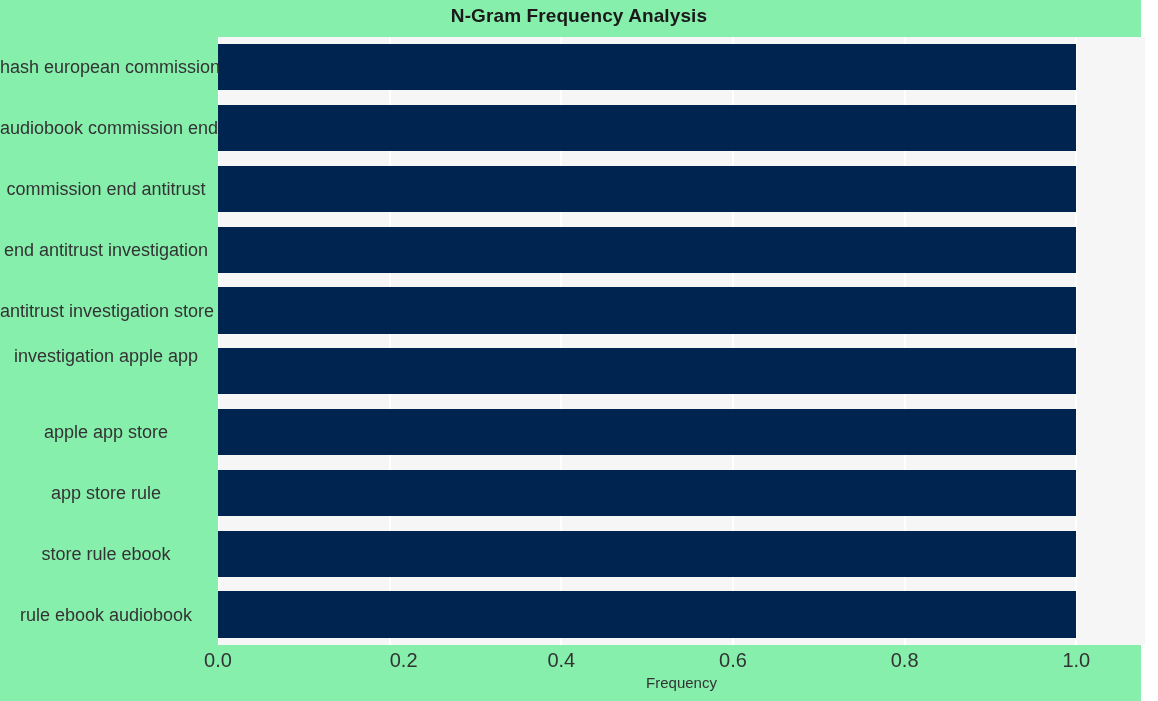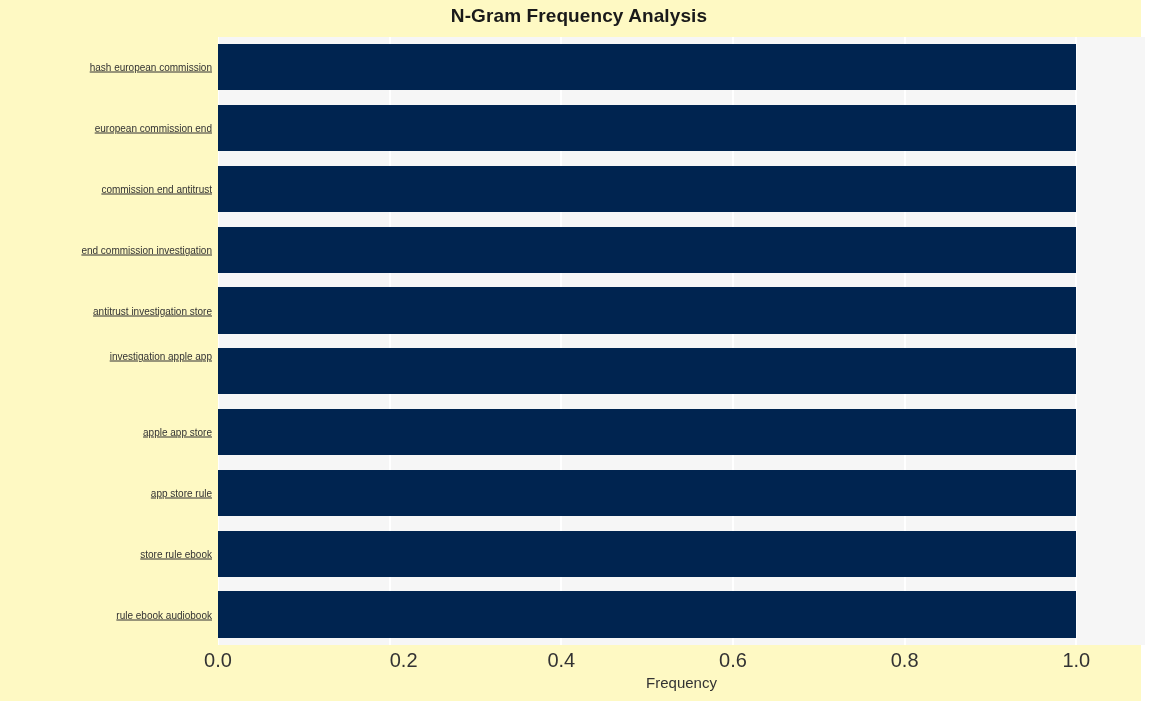--- a/index.html
+++ b/index.html
@@ -11,21 +11,21 @@
     height: 701px;
     background: #ffffff;
     font-family: "Liberation Sans", sans-serif;
     overflow: hidden;
   }
 
   .figure {
     position: relative;
     width: 1141px;
     height: 701px;
-    background: #fef9c3;
+    background: #86efac;
   }
 
   
   .chart-title {
     position: absolute;
     left: 0;
     top: 5px;
     width: 1158px;
     text-align: center;
     font-size: 19px;
@@ -72,26 +72,25 @@
     position: absolute;
     left: 0;
     top: 37px;
     width: 212px;
     height: 608px;
   }
   .ylabel {
     position: absolute;
     right: 0;
     width: 212px;
-    text-align: right;
-    font-size: 10px;
+    text-align: center;
+    font-size: 18px;
     color: #333333;
     white-space: nowrap;
     transform: translateY(-50%);
-    text-decoration: underline;
   }
 
   
   .xticks-layer {
     position: absolute;
     left: 0;
     top: 649px;
     width: 1158px;
     height: 24px;
   }
@@ -140,23 +139,23 @@
         <div class="bar" title="investigation apple app: 1" style="top: 311.296px; height: 46.208px; width: 858.333px; background: rgb(0, 36, 80);"></div>
         <div class="bar" title="apple app store: 1" style="top: 372.096px; height: 46.208px; width: 858.333px; background: rgb(0, 36, 80);"></div>
         <div class="bar" title="app store rule: 1" style="top: 432.896px; height: 46.208px; width: 858.333px; background: rgb(0, 36, 80);"></div>
         <div class="bar" title="store rule ebook: 1" style="top: 493.696px; height: 46.208px; width: 858.333px; background: rgb(0, 36, 80);"></div>
         <div class="bar" title="rule ebook audiobook: 1" style="top: 554.496px; height: 46.208px; width: 858.333px; background: rgb(0, 36, 80);"></div>
       </div>
   </div>
 
   <div class="ylabels-layer">
       <div class="ylabel" style="top: 30.4px; color: rgb(51, 51, 51);">hash european commission</div>
-      <div class="ylabel" style="top: 91.2px; color: rgb(51, 51, 51);">european commission end</div>
+      <div class="ylabel" style="top: 91.2px; color: rgb(51, 51, 51);">audiobook commission end</div>
       <div class="ylabel" style="top: 152px; color: rgb(51, 51, 51);">commission end antitrust</div>
-      <div class="ylabel" style="top: 212.8px; color: rgb(51, 51, 51);">end commission investigation</div>
+      <div class="ylabel" style="top: 212.8px; color: rgb(51, 51, 51);">end antitrust investigation</div>
       <div class="ylabel" style="top: 273.6px; color: rgb(51, 51, 51);">antitrust investigation store</div>
       <div class="ylabel" style="top: 319px; color: rgb(51, 51, 51); padding-left: 40px;">investigation apple app</div>
       <div class="ylabel" style="top: 395.2px; color: rgb(51, 51, 51);">apple app store</div>
       <div class="ylabel" style="top: 456px; color: rgb(51, 51, 51);">app store rule</div>
       <div class="ylabel" style="top: 516.8px; color: rgb(51, 51, 51); padding-left: 38px;">store rule ebook</div>
       <div class="ylabel" style="top: 577.6px; color: rgb(51, 51, 51);">rule ebook audiobook</div>
     </div>
 
   <div class="xticks-layer">
       <div class="xtick" style="left: 218px; color: rgb(51, 51, 51);">0.0</div>

